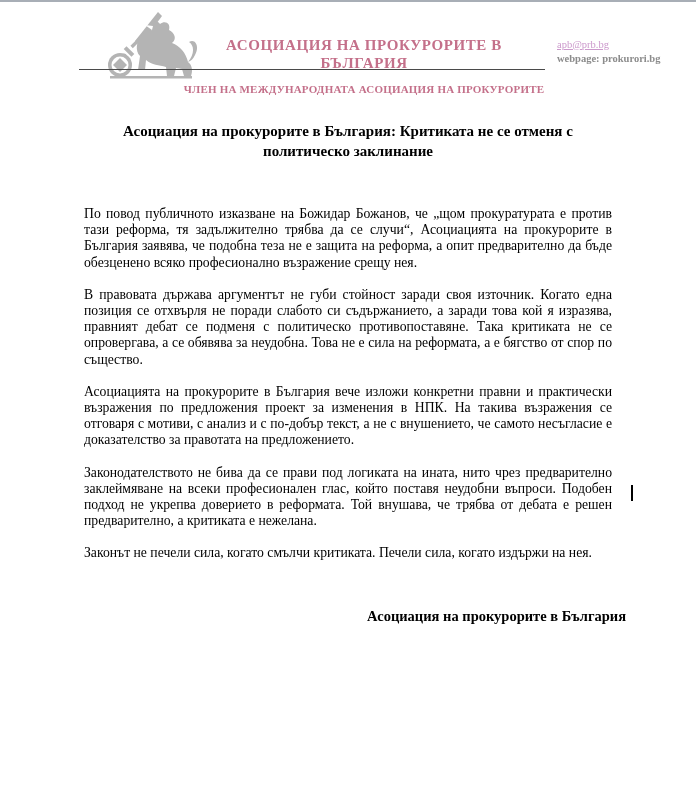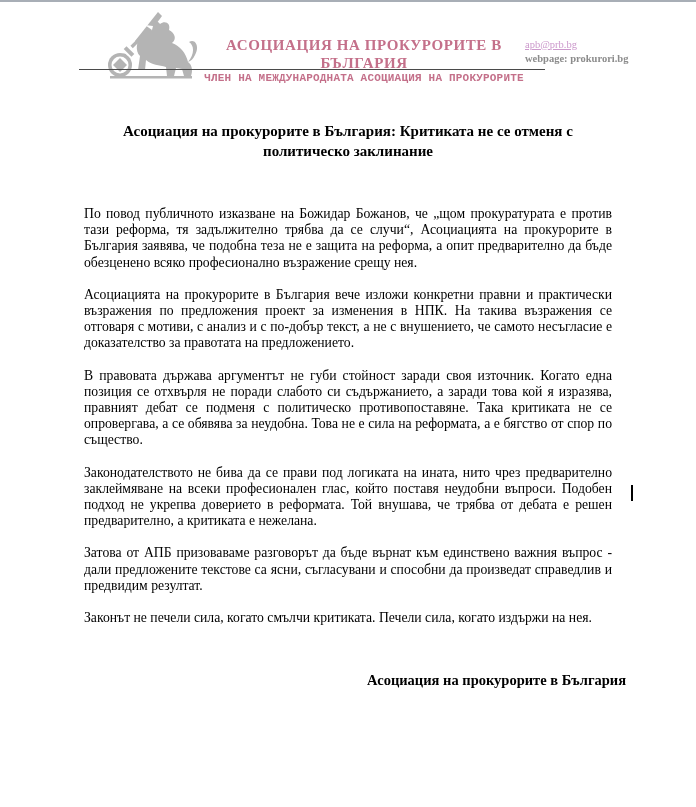--- a/index.html
+++ b/index.html
@@ -18,24 +18,24 @@
   
   .logo{position:absolute;left:100px;top:10px;width:98px;height:84px;}
   .org{
     position:absolute;left:183px;top:36px;width:362px;
     text-align:center;color:#c4708a;
   }
   .org-name{
     font-size:15px;font-weight:bold;letter-spacing:0.6px;line-height:18px;
   }
   .org-sub{
-    font-size:11px;font-weight:bold;letter-spacing:0.2px;line-height:13px;margin-top:0;font-family:Liberation Mono, monospace;
+    font-size:11px;font-weight:bold;letter-spacing:0.2px;line-height:13px;margin-top:11px;
   }
   .contact{
-    position:absolute;left:525px;top:38px;width:135px;
+    position:absolute;left:557px;top:38px;width:135px;
     font-size:10.5px;line-height:14px;
   }
   .contact a{color:#cc99cc;text-decoration:underline;}
   .contact .web{color:#8c8c8c;font-weight:bold;}
   .header-rule{
     position:absolute;left:79px;top:69px;width:466px;height:1px;
     background:#4a4a4a;
   }
   
   .content{
@@ -112,24 +112,23 @@
       <div class="web">webpage: prokurori.bg</div>
     </div>
 
     <div class="header-rule"></div>
   </div>
 
   <div class="content">
     <h1 class="doc-title">Асоциация на прокурорите в България: Критиката не се отменя с политическо заклинание</h1>
 
     <p class="body-par">По повод публичното изказване на Божидар Божанов, че „щом прокуратурата е против тази реформа, тя задължително трябва да се случи“, Асоциацията на прокурорите в България заявява, че подобна теза не е защита на реформа, а опит предварително да бъде обезценено всяко професионално възражение срещу нея.</p>
+    <p class="body-par">В правовата държава аргументът не губи стойност заради своя източник. Когато една позиция се отхвърля не поради слабото си съдържанието, а заради това кой я изразява, правният дебат се подменя с политическо противопоставяне. Така критиката не се опровергава, а се обявява за неудобна. Това не е сила на реформата, а е бягство от спор по същество.</p>
     <p class="body-par">Асоциацията на прокурорите в България вече изложи конкретни правни и практически възражения по предложения проект за изменения в НПК. На такива възражения се отговаря с мотиви, с анализ и с по-добър текст, а не с внушението, че самото несъгласие е доказателство за правотата на предложението.</p>
-    <p class="body-par">В правовата държава аргументът не губи стойност заради своя източник. Когато една позиция се отхвърля не поради слабото си съдържанието, а заради това кой я изразява, правният дебат се подменя с политическо противопоставяне. Така критиката не се опровергава, а се обявява за неудобна. Това не е сила на реформата, а е бягство от спор по същество.</p>
     <p class="body-par">Законодателството не бива да се прави под логиката на ината, нито чрез предварително заклеймяване на всеки професионален глас, който поставя неудобни въпроси. Подобен подход не укрепва доверието в реформата. Той внушава, че трябва от дебата е решен предварително, а критиката е нежелана.</p>
-    <p class="body-par">Затова от АПБ призоваваме разговорът да бъде върнат към единствено важния въпрос - дали предложените текстове са ясни, съгласувани и способни да произведат справедлив и предвидим резултат.</p>
     <p class="body-par">Законът не печели сила, когато смълчи критиката. Печели сила, когато издържи на нея.</p>
 
     <div class="signature">Асоциация на прокурорите в България</div>
   </div>
 
   <div class="caret"></div>
 
 </div>
 
 </body></html>

